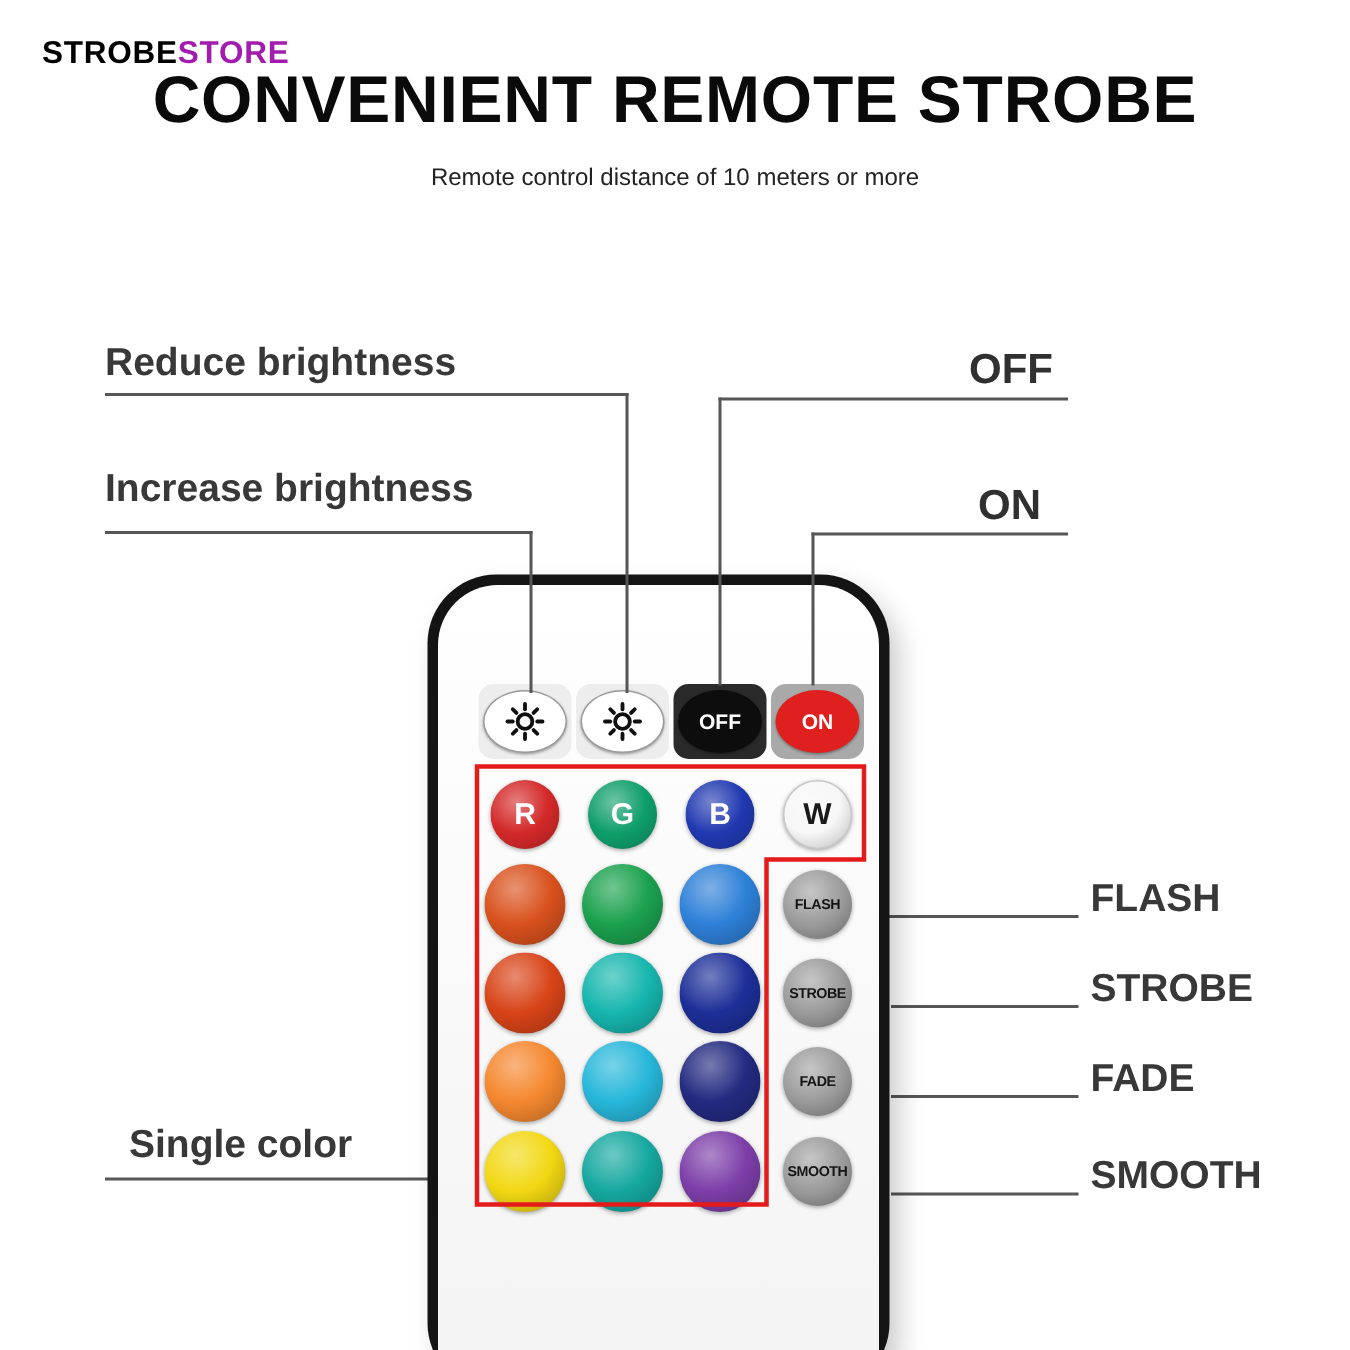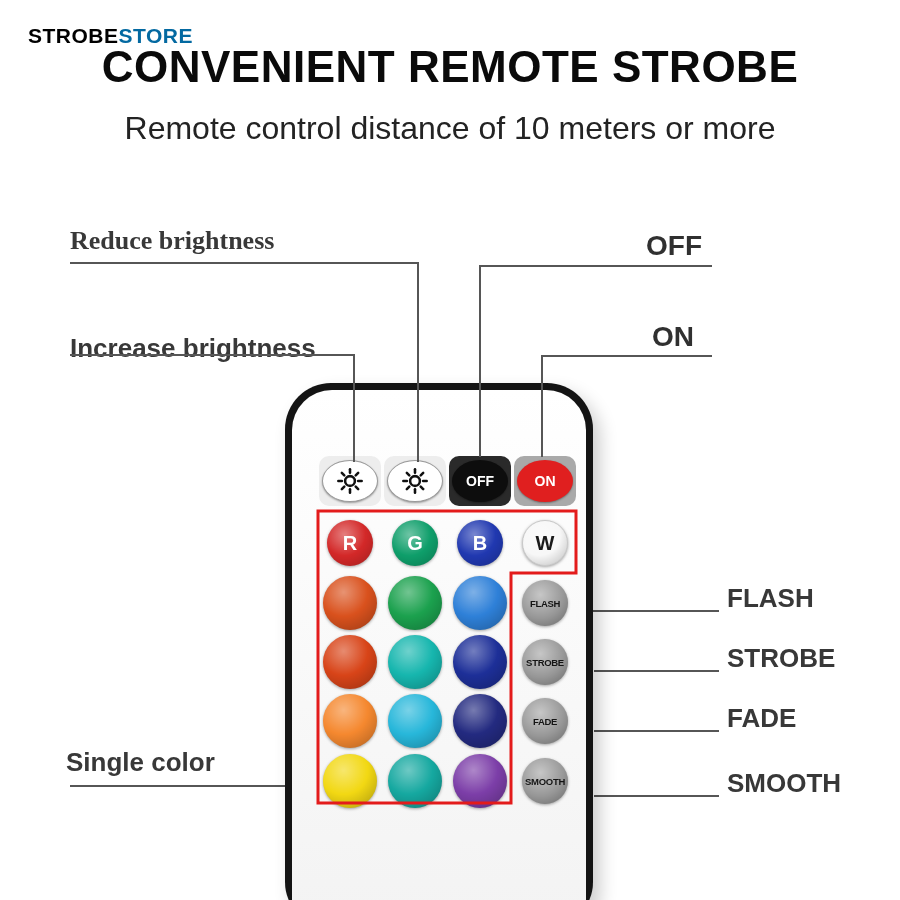--- a/index.html
+++ b/index.html
@@ -1,22 +1,22 @@
 <!DOCTYPE html>
 <html><head>
 <meta charset="utf-8">
 <style>
   *{margin:0;padding:0;box-sizing:border-box;}
   html,body{width:900px;height:900px;}
   body{position:relative;overflow:hidden;background:#ffffff;font-family:"Liberation Sans",sans-serif;}
   .abs{position:absolute;}
   .logo{left:28px;top:24px;font-size:21px;font-weight:bold;letter-spacing:.5px;}
-  .logo .store{color:#0369a1;}
+  .logo .store{color:#a21caf;}
   .title{left:0;top:42px;width:100%;text-align:center;font-size:44px;font-weight:bold;color:#0a0a0a;letter-spacing:.5px;}
-  .subtitle{left:0;top:110px;width:100%;text-align:center;font-size:32px;color:#232323;}
+  .subtitle{left:0;top:110px;width:100%;text-align:center;font-size:16px;color:#232323;}
   .callout{font-weight:bold;color:#383838;font-size:26px;white-space:nowrap;}
   .callout.big{font-size:28px;color:#303030;}
   .hline{height:2px;background:#565656;}
   .vline{width:2px;background:#565656;z-index:30;}
   .remote{left:285px;top:383px;width:308px;height:545px;background:#141414;border-radius:46px;box-shadow:7px 9px 18px rgba(0,0,0,.2);}
   .remote-body{position:absolute;left:7px;top:7px;right:7px;bottom:0;background:linear-gradient(180deg,#ffffff,#f3f3f3);border-radius:40px 40px 0 0;}
   .btn-layer{position:absolute;left:0;top:0;width:100%;height:100%;}
   .pad{position:absolute;border-radius:10px;}
   .tbtn{position:absolute;border-radius:50%;display:flex;align-items:center;justify-content:center;font-weight:bold;font-size:14px;box-shadow:0 1px 2px rgba(0,0,0,.35);}
   .tbtn.light{border:1.5px solid #9a9a9a;}
@@ -31,29 +31,29 @@
 </head>
 <body>
 
 <div class="abs logo">
   <span>STROBE</span><span class="store">STORE</span>
 </div>
 
 <div class="abs title">CONVENIENT REMOTE STROBE</div>
 <div class="abs subtitle">Remote control distance of 10 meters or more</div>
 
-<div class="abs callout" style="left:70px;top:226px;font-family:Liberation Serif, serif;">Reduce brightness</div>
+<div class="abs callout" style="left:70px;top:226px;">Reduce brightness</div>
 <div class="abs hline" style="left:70px;top:262px;width:349px;"></div>
 <div class="abs vline" style="left:417px;top:262px;height:200px;"></div>
 
-<div class="abs callout" style="left:70px;top:333px;">Increase brightness</div>
+<div class="abs callout" style="left:70px;top:310px;">Increase brightness</div>
 <div class="abs hline" style="left:70px;top:354px;width:285px;"></div>
 <div class="abs vline" style="left:353px;top:354px;height:108px;"></div>
 
-<div class="abs callout" style="left:66px;top:747px;">Single color</div>
+<div class="abs callout" style="left:86px;top:747px;">Single color</div>
 <div class="abs hline" style="left:70px;top:785px;width:262px;"></div>
 
 <div class="abs callout big" style="left:646px;top:230px;">OFF</div>
 <div class="abs hline" style="left:479px;top:265px;width:233px;"></div>
 <div class="abs vline" style="left:479px;top:265px;height:192px;"></div>
 
 <div class="abs callout big" style="left:652px;top:321px;">ON</div>
 <div class="abs hline" style="left:541px;top:355px;width:171px;"></div>
 <div class="abs vline" style="left:541px;top:355px;height:102px;"></div>
 

